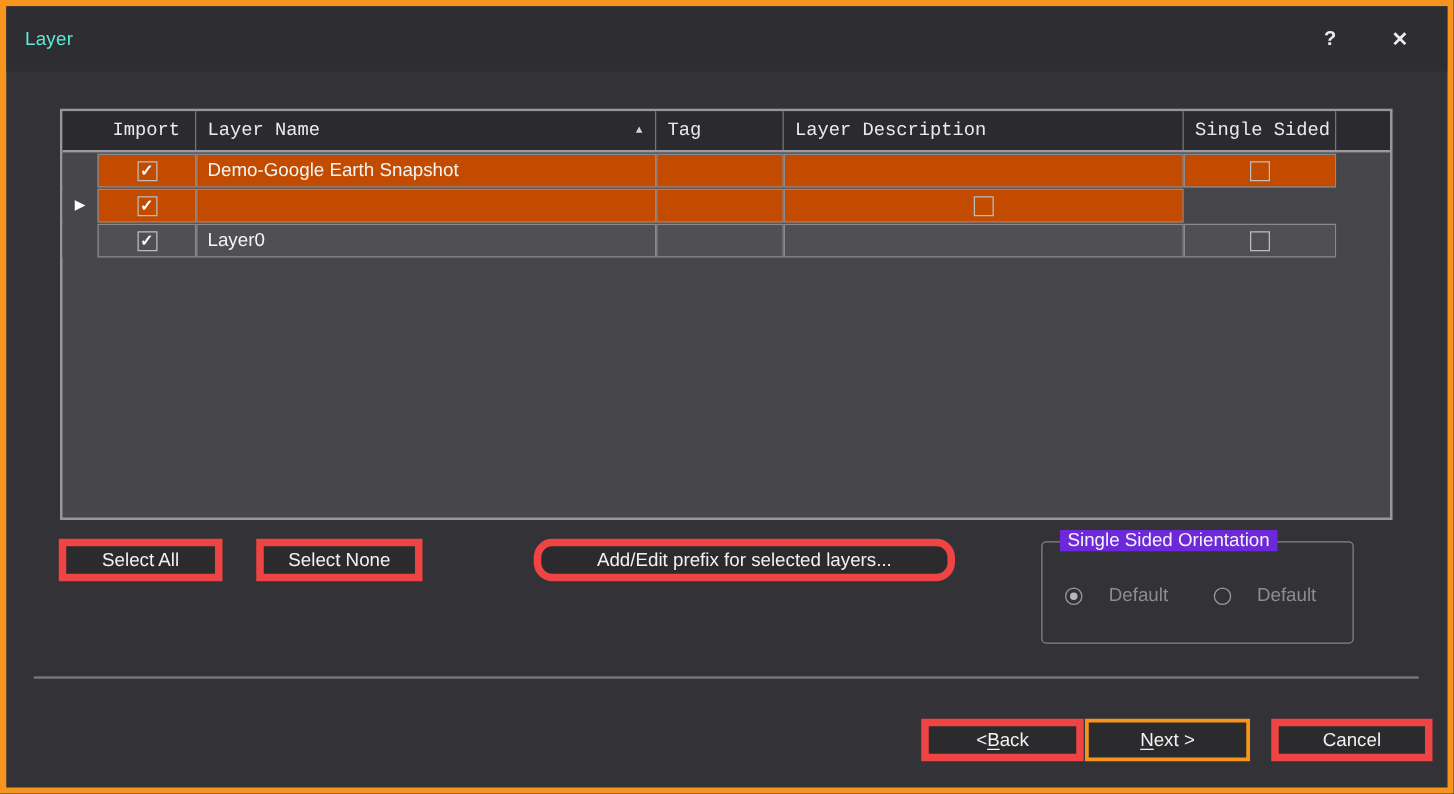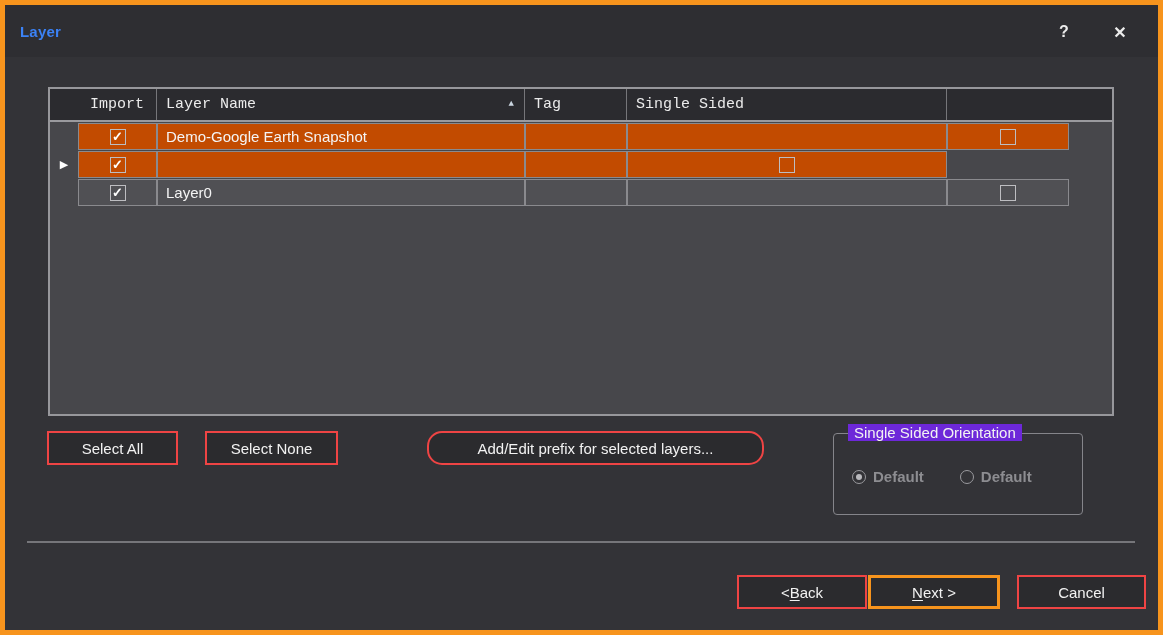--- a/index.html
+++ b/index.html
@@ -5,21 +5,21 @@
   * { margin:0; padding:0; box-sizing:border-box; }
   html,body { background:#1e1e1e; font-family:"Liberation Sans", sans-serif; }
   .window {
     position:relative; width:1163px; height:635px;
     border:5px solid #F7941D; background:#333337; overflow:hidden;
   }
   .content { position:absolute; inset:0; }
 
   
   .titlebar { position:absolute; left:0; top:0; width:100%; height:52px; background:#2E2E32; }
-  .title { position:absolute; left:15px; top:18px; color:#3b82f6; font-size:15px; font-weight:700; letter-spacing:0.2px; }
+  .title { position:absolute; left:15px; top:18px; color:#5eead4; font-size:15px; font-weight:400; letter-spacing:0.2px; }
   .tb-btn { position:absolute; top:14px; width:28px; height:26px; color:#ECECEC; font-size:16px; font-weight:700;
             display:flex; align-items:center; justify-content:center; cursor:pointer; }
   .help-btn { right:80px; }
   .close-btn { right:24px; }
 
   
   .table { position:absolute; left:43px; top:82px; width:1066px; height:329px;
            background:#47474B; border:2px solid #97979B; }
   .grid-row { display:grid; grid-template-columns:28px 79px 368px 102px 320px 122px 1fr; }
   .thead { height:33px; background:#2B2B2F; border-bottom:2px solid #9A9A9E; }
@@ -38,34 +38,34 @@
   .row-normal .td:not(.sel-cell):not(.filler) { background:#505054; }
   .td.center { justify-content:center; }
   .td.name { padding-left:8px; color:#F4F4F4; font-size:15px; }
   .td.current-cell { background:#47474B !important; border:2px solid #EDA02C; }
   .row-indicator { color:#FFFFFF; font-size:11px; line-height:1; }
 
   .cb { width:16px; height:16px; border:1px solid #BDBDC1; display:flex; align-items:center; justify-content:center;
         color:#FFFFFF; font-size:13px; font-weight:700; line-height:1; cursor:pointer; }
 
   
-  .btn { position:absolute; height:34px; background:#2B2B2E; border:2px solid #ef4444;
+  .btn { position:absolute; height:34px; background:#2B2B2E; border:6px solid #ef4444;
          color:#F2F2F2; font-size:15px; display:flex; align-items:center; justify-content:center;
          cursor:pointer; white-space:nowrap; }
   .btn-select-all  { left:42px;  top:426px; width:131px; }
   .btn-select-none { left:200px; top:426px; width:133px; }
   .btn-prefix      { left:422px; top:426px; width:337px;border-radius:15px; }
 
   
   .groupbox { position:absolute; left:828px; top:428px; width:250px; height:82px;
               border:1px solid #85858A; border-radius:4px; }
   .groupbox-label { position:absolute; left:14px; top:-10px; background:#6d28d9; padding:0 6px;
                     color:#F2F2F2; font-size:15px; white-space:nowrap; }
   .radio-row { position:absolute; left:18px; top:34px; display:flex; gap:36px; }
-  .radio { display:flex; align-items:center; gap:7px; cursor:pointer;font-weight:bold; }
+  .radio { display:flex; align-items:center; gap:21px; cursor:pointer; }
   .radio-circle { width:14px; height:14px; border-radius:50%; border:1px solid #9A9A9E;
                   display:flex; align-items:center; justify-content:center; }
   .radio-dot { width:6px; height:6px; border-radius:50%; background:#B9B9BD; }
   .radio-label { color:#8D8D91; font-size:15px; }
 
   
   .separator { position:absolute; left:22px; top:536px; width:1108px; height:2px; background:#76767A; }
   .btn-back   { left:732px; top:570px; width:130px; }
   .btn-next   { left:863px; top:570px; width:132px; border:3px solid #F7941D; background:#2B2B2E; }
   .btn-cancel { left:1012px; top:570px; width:129px; }
@@ -85,20 +85,21 @@
 
     <div class="table">
       <div class="grid-row thead">
         <div class="th no-sep"></div>
         <div class="th center">Import</div>
         <div class="th">
           <span>Layer Name</span>
           <span class="sort-arrow">▲</span>
         </div>
         <div class="th">Tag</div>
+        <div class="th">Layer Description</div>
         <div class="th">Single Sided</div>
         <div class="th no-sep"></div>
       </div>
 
       <div class="tbody">
 
         <div class="grid-row tr row-selected">
           <div class="td sel-cell"></div>
           <div class="td center">
             <span class="cb">✓</span>

